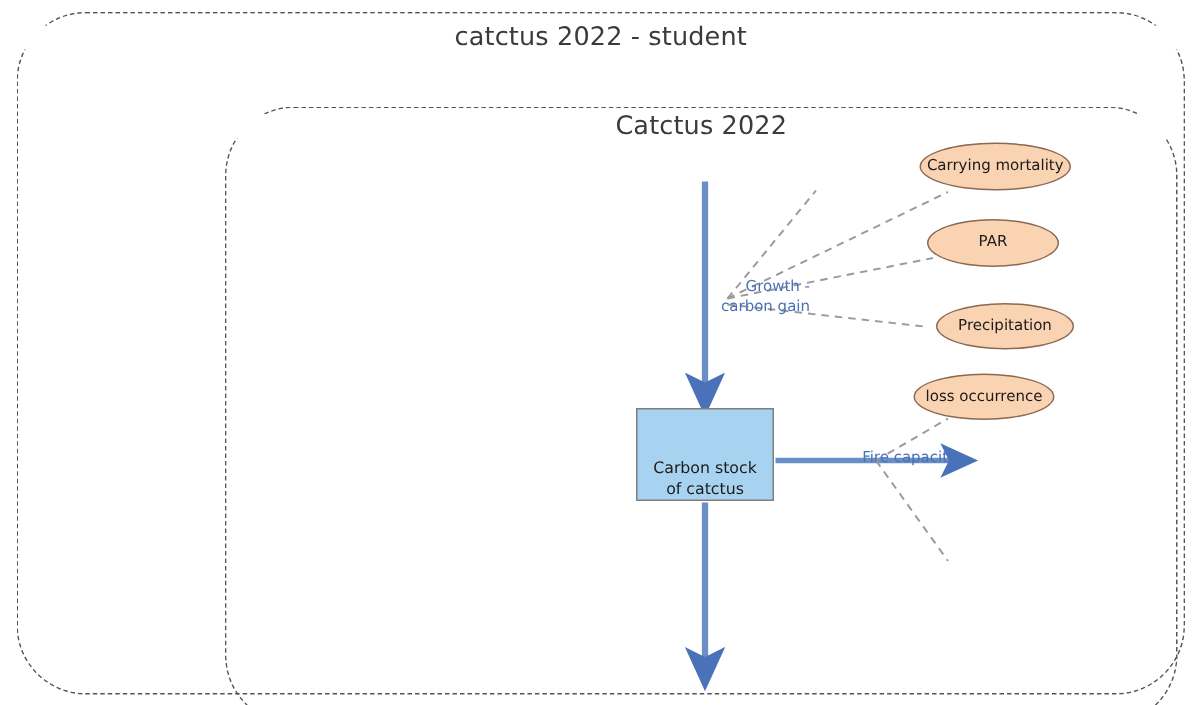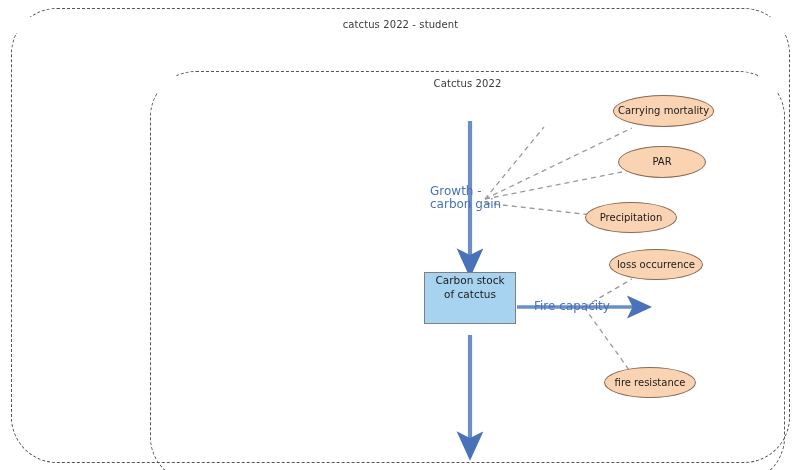--- a/index.html
+++ b/index.html
@@ -35,21 +35,21 @@
     top: 71px;
     width: 635px;
     height: 412px;
   }
   .container-label {
     position: absolute;
     top: -9px;
     left: 0;
     width: 100%;
     text-align: center;
-    font-size: 10px;
+    font-size: 17px;
     color: #3b3b3b;
     background: #ffffff;
     padding: 0 4px;
     box-sizing: border-box;
     line-height: 16px;
     letter-spacing: 0.1px;
   }
   #outer-container > .container-label { top: 8px; }
   #inner-container > .container-label { top: 4px; }
 
@@ -62,26 +62,26 @@
     height: 470px;
     pointer-events: none;
   }
 
   
   #stock-box {
     position: absolute;
     left: 424px;
     top: 272px;
     width: 92px;
-    height: 52px;
+    height: 62px;
     background: #a8d3f0;
     border: 1.4px solid #7f7f7f;
     box-sizing: border-box;
     display: flex;
-    align-items: flex-start;
+    align-items: flex-end;
     justify-content: center;
     text-align: center;
   }
   #stock-box .stock-label {
     font-size: 10.5px;
     color: #1b1b1b;
     line-height: 14px;
     padding: 0 4px;
   }
 
@@ -100,24 +100,24 @@
   .ellipse .ellipse-label {
     font-size: 10px;
     color: #1b1b1b;
     line-height: 12px;
     padding: 0 3px;
   }
 
   
   .flow-label {
     position: absolute;
-    font-size: 12px;
+    font-size: 10px;
     color: #4a72b8;
     line-height: 13px;
-    text-align: left;
+    text-align: right;
     background: transparent;
     white-space: pre-line;
   }
   #growth-label {
     left: 430px;
     top: 185px;
     width: 110px;
   }
   #mortality-label {
     left: 420px;
@@ -176,25 +176,22 @@
 
 
   <div class="ellipse" style="left:613px; top:95px; width:101px; height:32px;">
     <span class="ellipse-label">Carrying mortality</span>
   </div>
 
   <div class="ellipse" style="left:618px; top:146px; width:88px; height:32px;text-align:center;">
     <span class="ellipse-label">PAR</span>
   </div>
 
-  <div class="ellipse" style="left:585px; top:202px; width:92px; height:31px;">
+  <div class="ellipse" style="left:624px; top:202px; width:92px; height:31px;">
     <span class="ellipse-label">Precipitation</span>
   </div>
 
   <div class="ellipse" style="left:609px; top:249px; width:94px; height:31px;">
     <span class="ellipse-label">loss occurrence</span>
   </div>
 
-  <div class="ellipse" style="left:604px; top:367px; width:92px; height:31px;">
-    <span class="ellipse-label">fire resistance</span>
-  </div>
 
 </div>
 
 </body></html>

